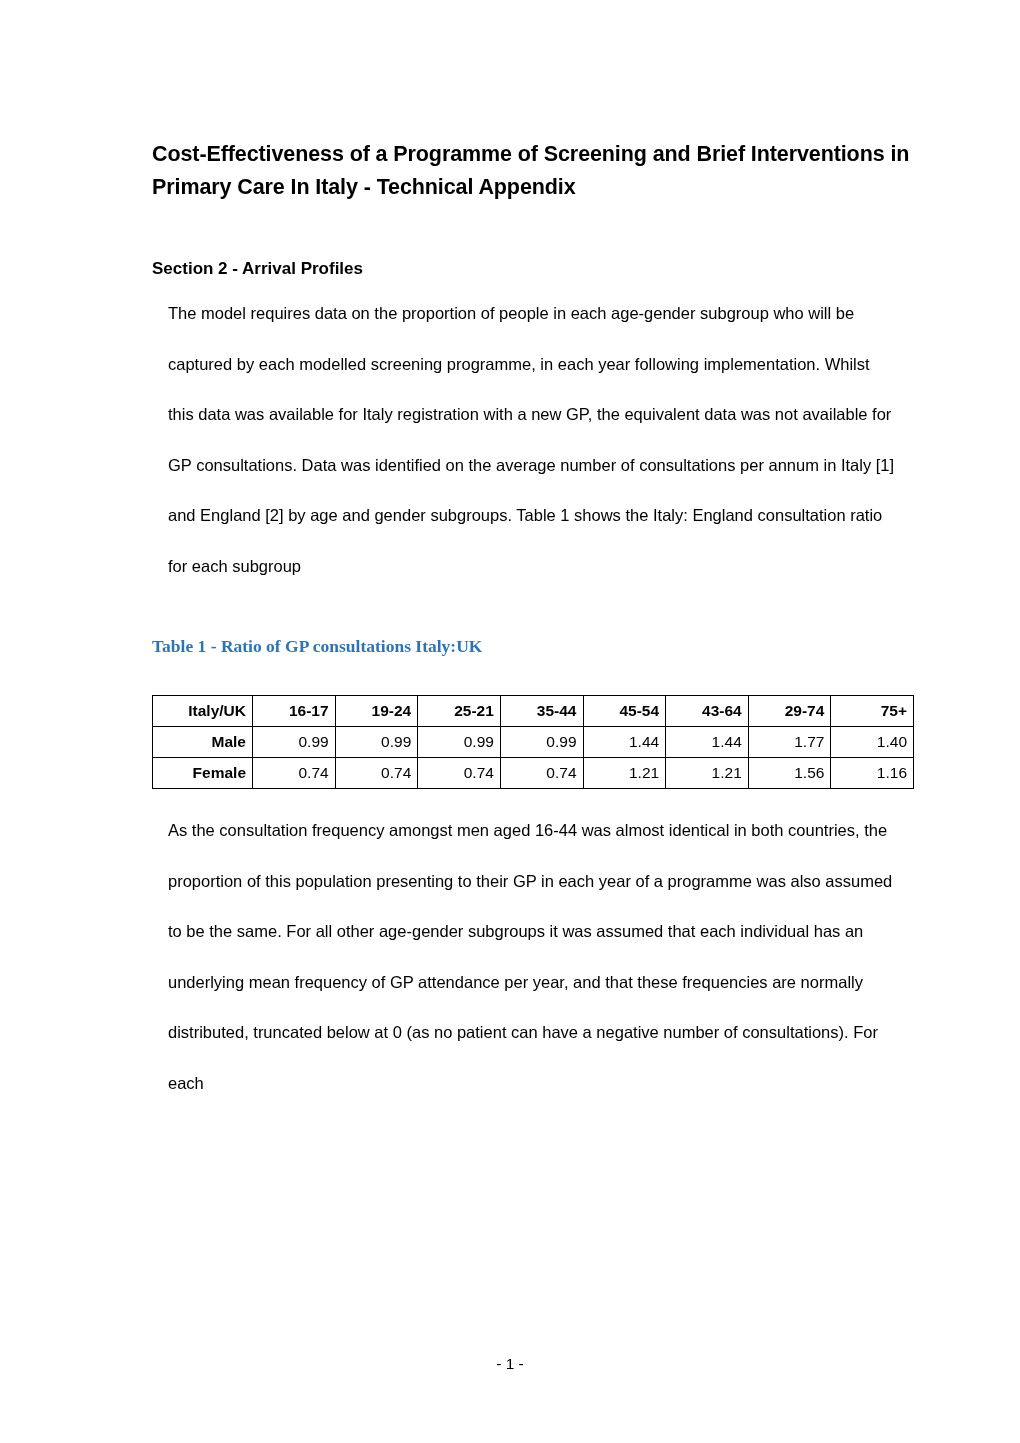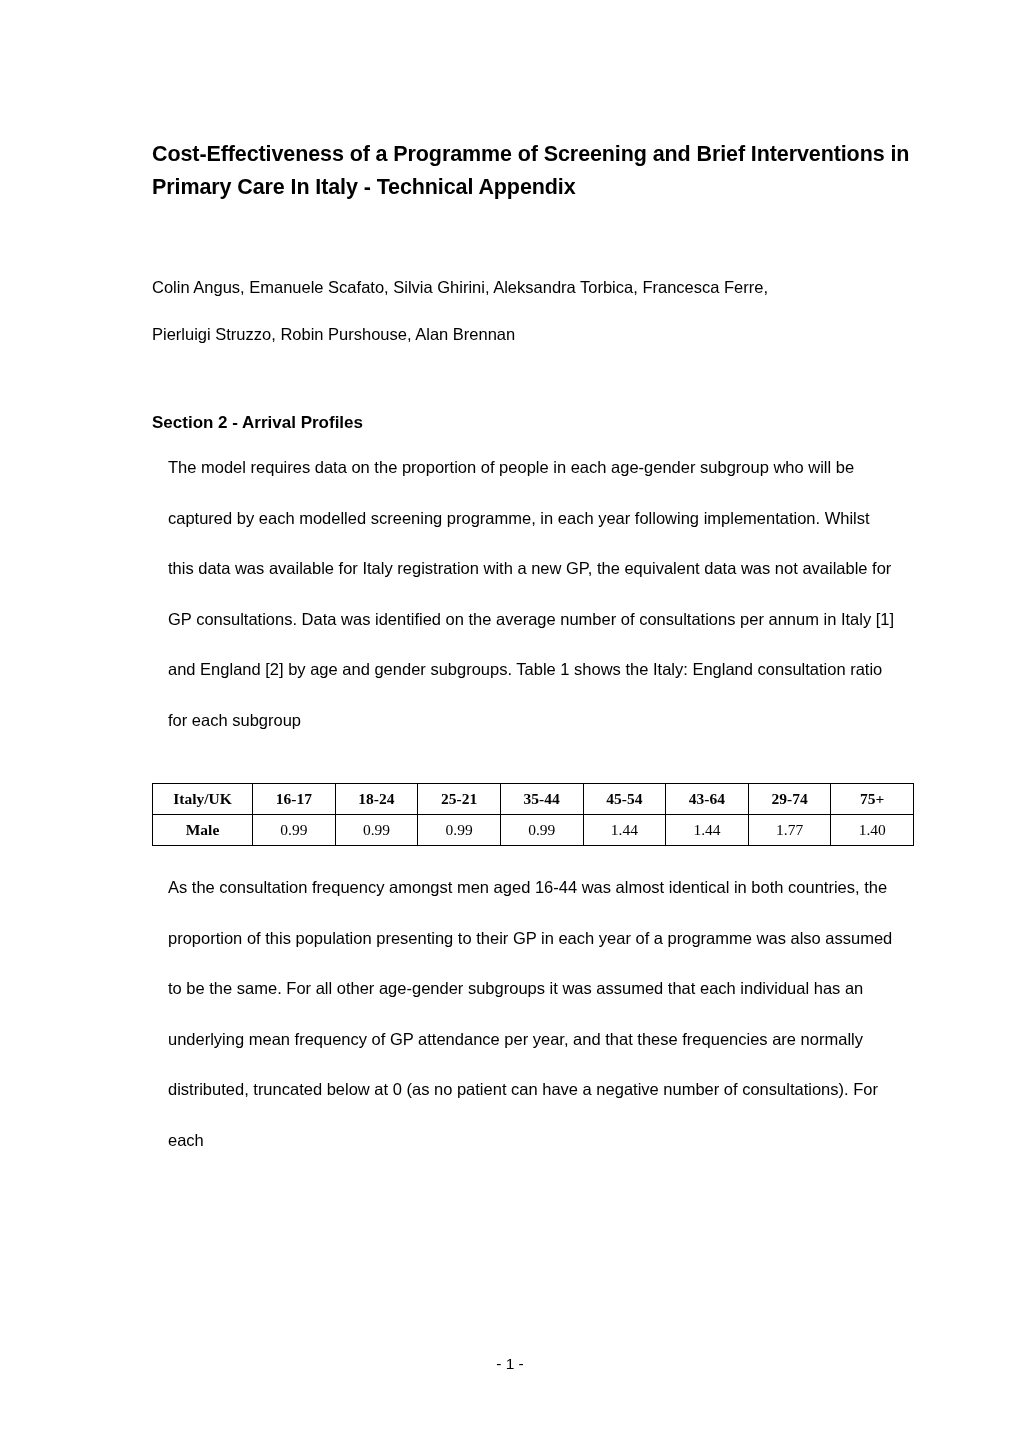--- a/index.html
+++ b/index.html
@@ -72,24 +72,23 @@
     margin-top: 38px;
     border-collapse: collapse;
     width: 762px;
     table-layout: fixed;
   }
   table.data-table th,
   table.data-table td {
     border: 1px solid #000000;
     font-size: 15.5px;
     padding: 4px 6px 5px 6px;
-    text-align: center;
+    text-align: right;
     height: 21px;
     line-height: 19px;
-    font-family: Liberation Serif, serif;
   }
   table.data-table th {
     font-weight: bold;
   }
   table.data-table td.rowhead {
     font-weight: bold;
   }
   table.data-table col.first-col { width: 100px; }
   .post-table {
     margin-top: 40px;
@@ -104,67 +103,75 @@
   }
 </style>
 </head>
 <body>
 
 <div class="page">
   <div class="content">
 
     <h1 class="doc-title">Cost-Effectiveness of a Programme of Screening and Brief Interventions in Primary Care In Italy - Technical Appendix</h1>
 
-    <div class="authors">
-      <p>Colin Angus, Emanuele Scafato, Silvia Ghirini, Aleksandra Torbica, Francesca Ferre,</p>
-      <p>Pierluigi Struzzo, Robin Purshouse, Alan Brennan</p>
-    </div>
 
     <h2 class="section-heading">Section 2 - Arrival Profiles</h2>
 
     <p class="body-text first-para">The model requires data on the proportion of people in each age-gender subgroup who will be captured by each modelled screening programme, in each year following implementation. Whilst this data was available for Italy registration with a new GP, the equivalent data was not available for GP consultations. Data was identified on the average number of consultations per annum in Italy [1] and England [2] by age and gender subgroups. Table 1 shows the Italy: England consultation ratio for each subgroup</p>
 
+    <p class="table-caption">Table 1 - Ratio of GP consultations Italy:UK</p>
 
     <table class="data-table">
       <colgroup>
         <col class="first-col">
         <col>
           <col>
           <col>
           <col>
           <col>
           <col>
           <col>
           <col>
       </colgroup>
       <thead>
         <tr>
           <th>Italy/UK</th>
           <th>16-17</th>
-          <th>18-24</th>
+          <th>19-24</th>
           <th>25-21</th>
           <th>35-44</th>
           <th>45-54</th>
           <th>43-64</th>
           <th>29-74</th>
           <th>75+</th>
         </tr>
       </thead>
       <tbody>
         <tr>
           <td class="rowhead">Male</td>
           <td>0.99</td>
           <td>0.99</td>
           <td>0.99</td>
           <td>0.99</td>
           <td>1.44</td>
           <td>1.44</td>
           <td>1.77</td>
           <td>1.40</td>
         </tr>
+        <tr>
+          <td class="rowhead">Female</td>
+          <td>0.74</td>
+          <td>0.74</td>
+          <td>0.74</td>
+          <td>0.74</td>
+          <td>1.21</td>
+          <td>1.21</td>
+          <td>1.56</td>
+          <td>1.16</td>
+        </tr>
       </tbody>
     </table>
 
     <p class="body-text post-table">As the consultation frequency amongst men aged 16-44 was almost identical in both countries, the proportion of this population presenting to their GP in each year of a programme was also assumed to be the same. For all other age-gender subgroups it was assumed that each individual has an underlying mean frequency of GP attendance per year, and that these frequencies are normally distributed, truncated below at 0 (as no patient can have a negative number of consultations). For each</p>
 
   </div>
 
   <div class="footer">
     <span>- 1 -</span>
   </div>

